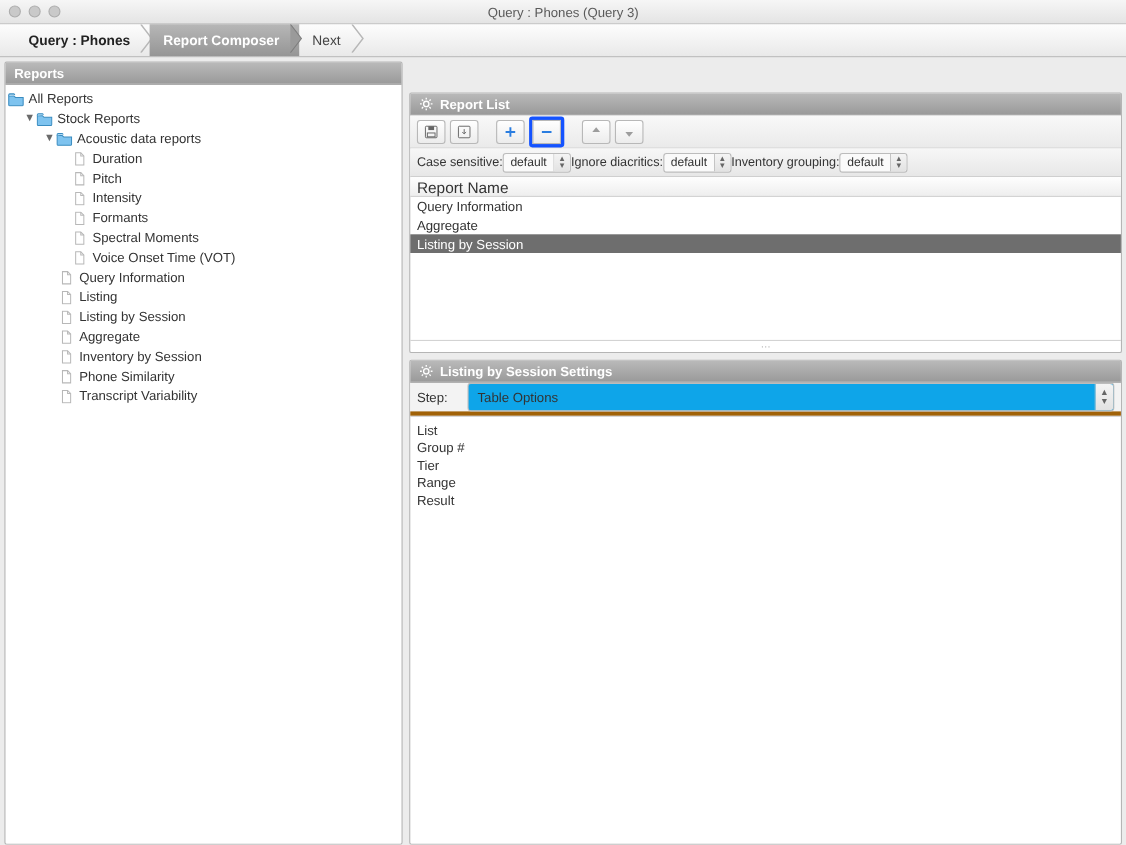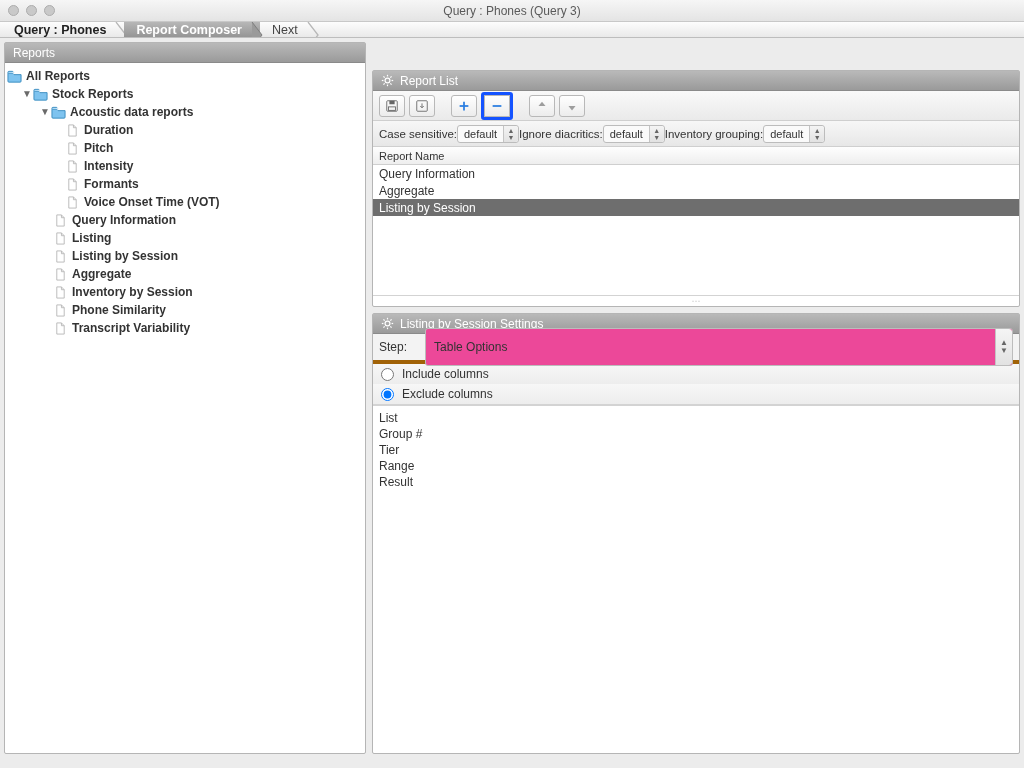--- a/index.html
+++ b/index.html
@@ -20,26 +20,26 @@
     border-bottom: 1px solid #c8c8c8;
     display: flex;
     align-items: center;
     position: relative;
   }
   .traffic { display:flex; gap:7px; margin-left:8px; }
   .tl-dot { width:11px; height:11px; border-radius:50%; background:#c9c9c9; border:1px solid #adadad; }
   .titlebar-title { position:absolute; left:0; right:0; text-align:center; font-size:12px; color:#5a5a5a; pointer-events:none; }
   
   .breadbar {
-    height: 16px;
+    height: 30px;
     background: linear-gradient(#fdfdfd, #e9e9e9);
     border-bottom: 1px solid #bdbdbd;
     display:flex;
     align-items:stretch;
-    padding-left:2px;
+    padding-left:14px;
   }
   .crumb {
     position:relative;
     padding: 0 18px 0 12px;
     display:flex;
     align-items:center;
     font-size:12.5px;
     font-weight:bold;
     color:#222;
   }
@@ -72,32 +72,32 @@
     display:flex;
     flex-direction:column;
     gap:6px;
     background:transparent;
     border:none;
   }
   .section-header {
     height:20px;
     background: linear-gradient(#b9b9b9,#9a9a9a);
     color:#fff;
-    font-weight:normal;
+    font-weight:bold;
     font-size:12px;
     display:flex;
     align-items:center;
     padding:0 8px;
     gap:6px;
     border-bottom:1px solid #8a8a8a;
   }
   .gear-ic { width:13px; height:13px; display:inline-block; }
   
   .tree { padding:4px 2px; overflow:auto; flex:1; }
-  .tree-row { display:flex; align-items:center; height:18px; line-height:18px; white-space:nowrap;font-weight:bold; }
+  .tree-row { display:flex; align-items:center; height:18px; line-height:18px; white-space:nowrap; }
   .tw { width:12px; text-align:center; color:#6a6a6a; font-size:10px; }
   .folder-ic, .file-ic { width:15px; height:14px; display:inline-flex; align-items:center; justify-content:center; margin-right:4px; }
   .folder-ic svg, .file-ic svg { width:15px; height:13px; }
   .tree-label { }
   .ind1 { padding-left: 14px; }
   .ind2 { padding-left: 32px; }
   .ind3 { padding-left: 58px; }
   .ind2b { padding-left: 46px; }
   
   .report-list { flex: 0 0 auto; margin-top: 28px; }
@@ -148,43 +148,43 @@
     display:flex; flex-direction:column; align-items:center; justify-content:center;
     font-size:7px; line-height:7px; color:#666;
     border-top-right-radius:3px; border-bottom-right-radius:3px;
   }
   .table-header {
     height:18px;
     background: linear-gradient(#fefefe,#eeeeee);
     border-bottom:1px solid #cfcfcf;
     padding:0 6px;
     display:flex; align-items:center;
-    font-size:11px;
+    font-size:14px;
   }
   .report-rows { }
   .r-row { height:17px; display:flex; align-items:center; padding:0 6px; font-size:12px; }
   .r-row.sel { background:#6e6e6e; color:#fff; }
   .report-rows-space { height:80px; border-bottom:1px solid #d3d3d3; }
   .divider-grip { height:10px; display:flex; align-items:center; justify-content:center; color:#b7b7b7; font-size:9px; }
   
   .settings-panel { flex:1; display:flex; flex-direction:column; }
   .step-row {
     height:30px;
     display:flex; align-items:center;
     gap:18px; padding:0 6px;
     background:#f3f3f3;
     border-bottom:4px solid #a16207;
     font-size:12px;
   }
   .step-select {
     flex:1;
-    height:38px;
+    height:26px;
     border:1px solid #bcbcbc;
     border-radius:3px;
-    background:#ec4899;
+    background:#0ea5e9;
     position:relative;
     display:flex; align-items:center;
     padding:0 22px 0 8px;
   }
   .step-select .stepper {
     position:absolute; right:0; top:0; bottom:0; width:17px;
     border-left:1px solid #c4c4c4;
     background:linear-gradient(#f4f4f4,#e2e2e2);
     display:flex; flex-direction:column; align-items:center; justify-content:center;
     font-size:8px; line-height:8px; color:#666;
@@ -318,20 +318,29 @@
             </span>
             <span class="tree-label">Formants</span>
           </div>
           <div class="tree-row ind3">
             <span class="file-ic">
               <svg viewBox="0 0 14 14">
                 <path d="M3 1h5l3 3v9H3z" fill="#fff" stroke="#b8b8b8"></path>
                 <path d="M8 1v3h3" fill="none" stroke="#b8b8b8"></path>
               </svg>
             </span>
+            <span class="tree-label">Spectral Moments</span>
+          </div>
+          <div class="tree-row ind3">
+            <span class="file-ic">
+              <svg viewBox="0 0 14 14">
+                <path d="M3 1h5l3 3v9H3z" fill="#fff" stroke="#b8b8b8"></path>
+                <path d="M8 1v3h3" fill="none" stroke="#b8b8b8"></path>
+              </svg>
+            </span>
             <span class="tree-label">Voice Onset Time (VOT)</span>
           </div>
         </div>
       <div id="stock-children">
           <div class="tree-row ind2b">
             <span class="file-ic">
               <svg viewBox="0 0 14 14">
                 <path d="M3 1h5l3 3v9H3z" fill="#fff" stroke="#b8b8b8"></path>
                 <path d="M8 1v3h3" fill="none" stroke="#b8b8b8"></path>
               </svg>
@@ -511,30 +520,20 @@
       </div>
 
       <div class="step-row">
         <span>Step:</span>
         <div class="step-select">
           <span>Table Options</span>
           <span class="stepper">▲<br>▼</span>
         </div>
       </div>
 
-      <div class="radios-wrap">
-        <label class="radio-row first">
-          <input type="radio" name="colmode" style="">
-          <span>Include columns</span>
-        </label>
-        <label class="radio-row">
-          <input type="radio" name="colmode" checked="" style="">
-          <span>Exclude columns</span>
-        </label>
-      </div>
 
       <div class="col-list" id="columns-list">
           <div>List</div>
           <div>Group #</div>
           <div>Tier</div>
           <div>Range</div>
           <div>Result</div>
         </div>
     </div>
 

